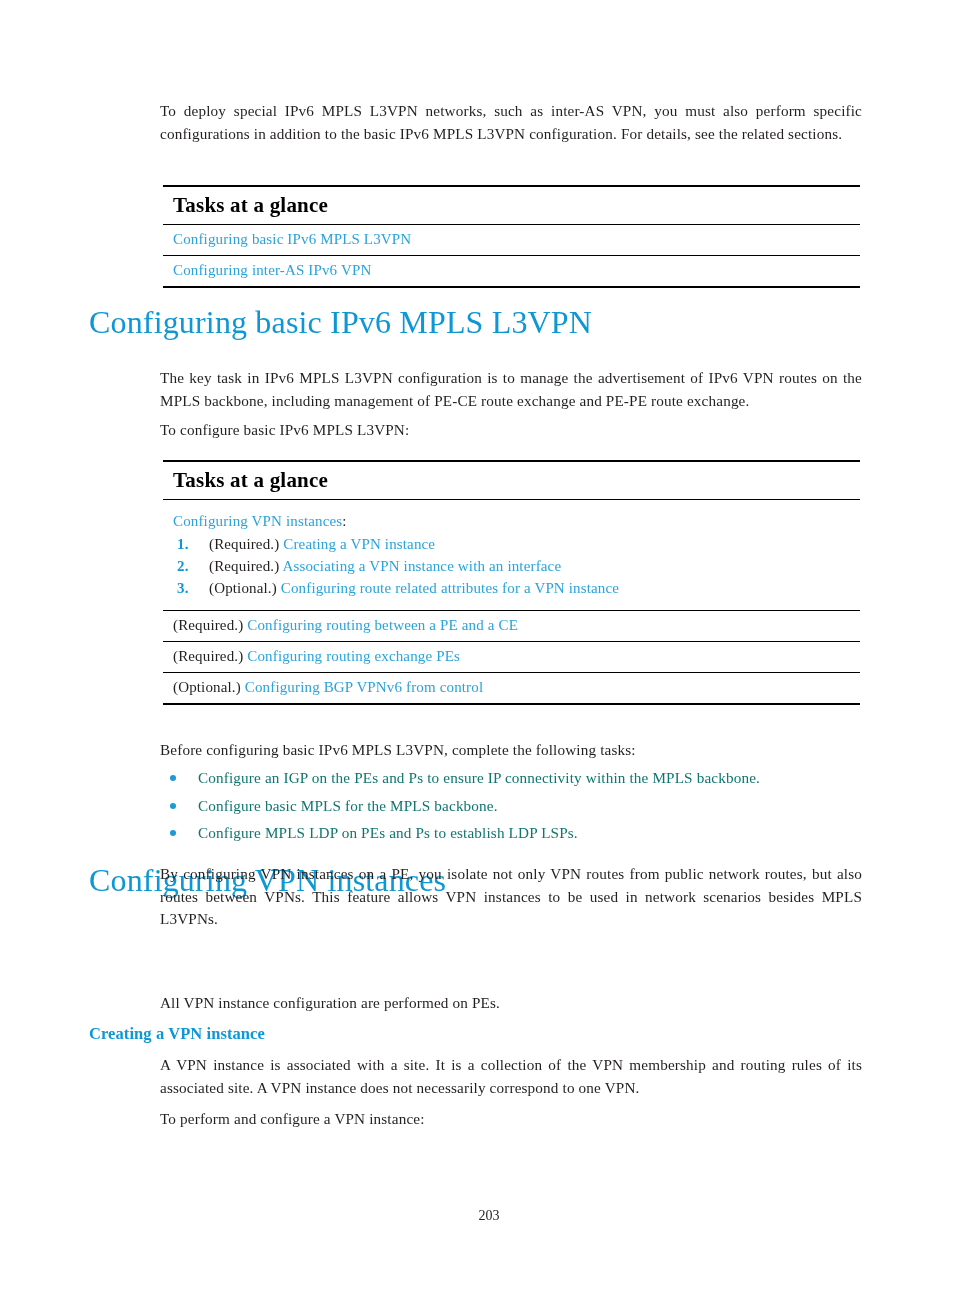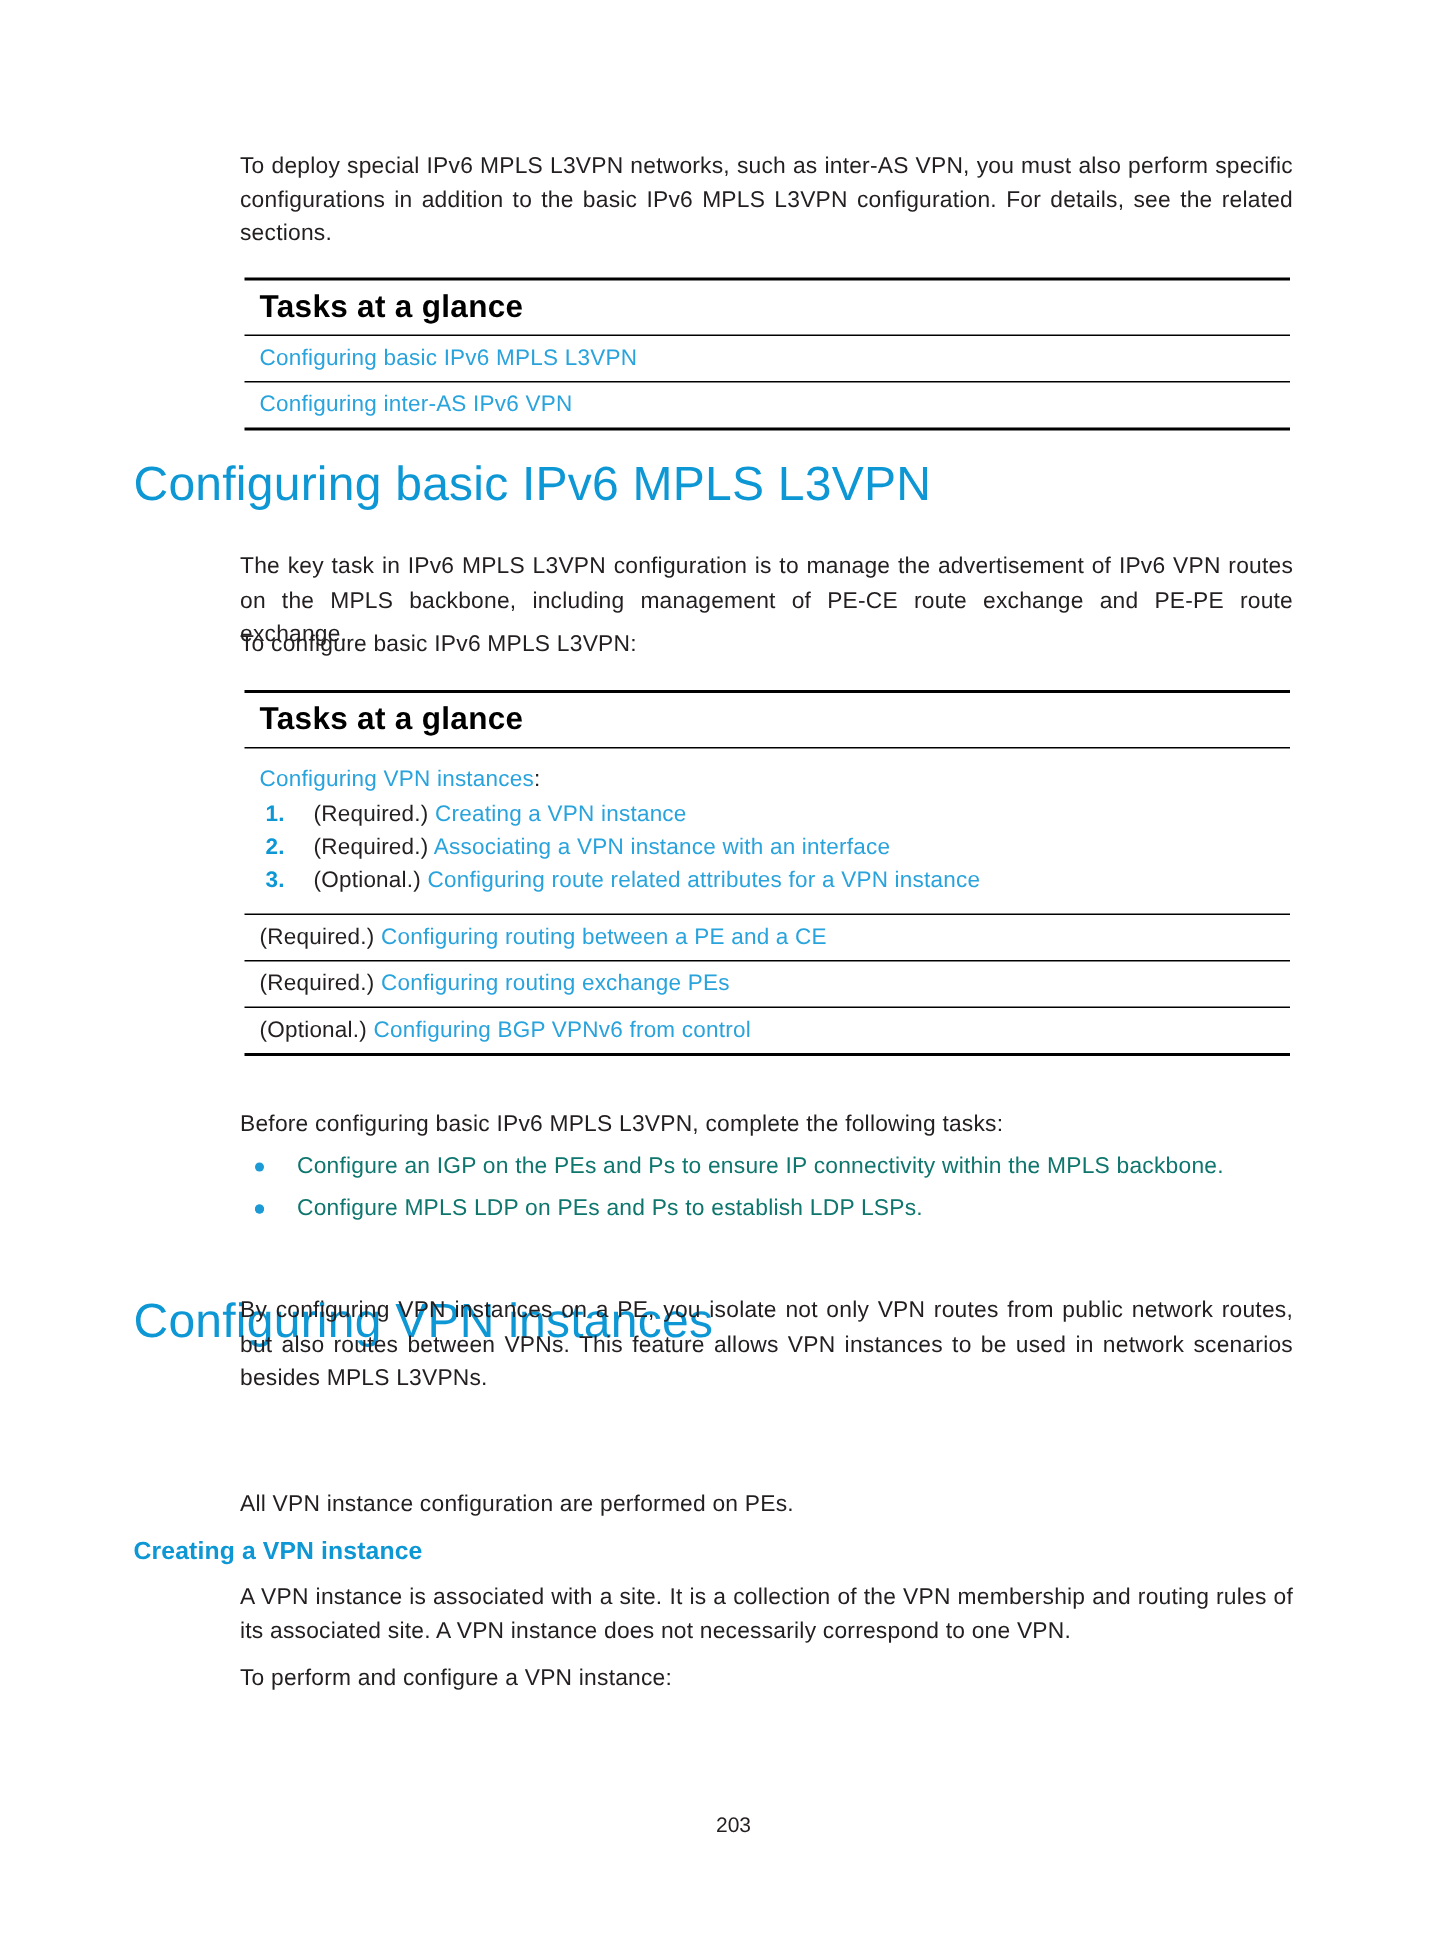--- a/index.html
+++ b/index.html
@@ -13,20 +13,21 @@
     color: #000000;
   }
   .page {
     position: relative;
     width: 954px;
     height: 1296px;
     margin: 0 auto;
     background: #ffffff;
     box-sizing: border-box;
     overflow: hidden;
+    font-family: Liberation Serif, serif;
   }
 
   
   .body-text {
     position: absolute;
     font-size: 15.2px;
     line-height: 22.5px;
     color: #231f20;
     text-align: justify;
     letter-spacing: 0.01em;
@@ -211,20 +212,21 @@
 
   <div class="body-text nojust" style="left:160px; top:739px; width:702px;">Before configuring basic IPv6 MPLS L3VPN, complete the following tasks:</div>
 
   <ul class="blist" style="left:160px; top:764px; width:702px;">
     <li>
       <span class="dot"></span>
       <span>Configure an IGP on the PEs and Ps to ensure IP connectivity within the MPLS backbone.</span>
     </li>
     <li>
       <span class="dot"></span>
+      <span>Configure basic MPLS for the MPLS backbone.</span>
     </li>
     <li>
       <span class="dot"></span>
       <span>Configure MPLS LDP on PEs and Ps to establish LDP LSPs.</span>
     </li>
   </ul>
 
   <h1 class="h1" style="left:89px; top:861px;">Configuring VPN instances</h1>
 
   <div class="body-text" style="left:160px; top:863px; width:702px;">By configuring VPN instances on a PE, you isolate not only VPN routes from public network routes, but also routes between VPNs. This feature allows VPN instances to be used in network scenarios besides MPLS L3VPNs.</div>

